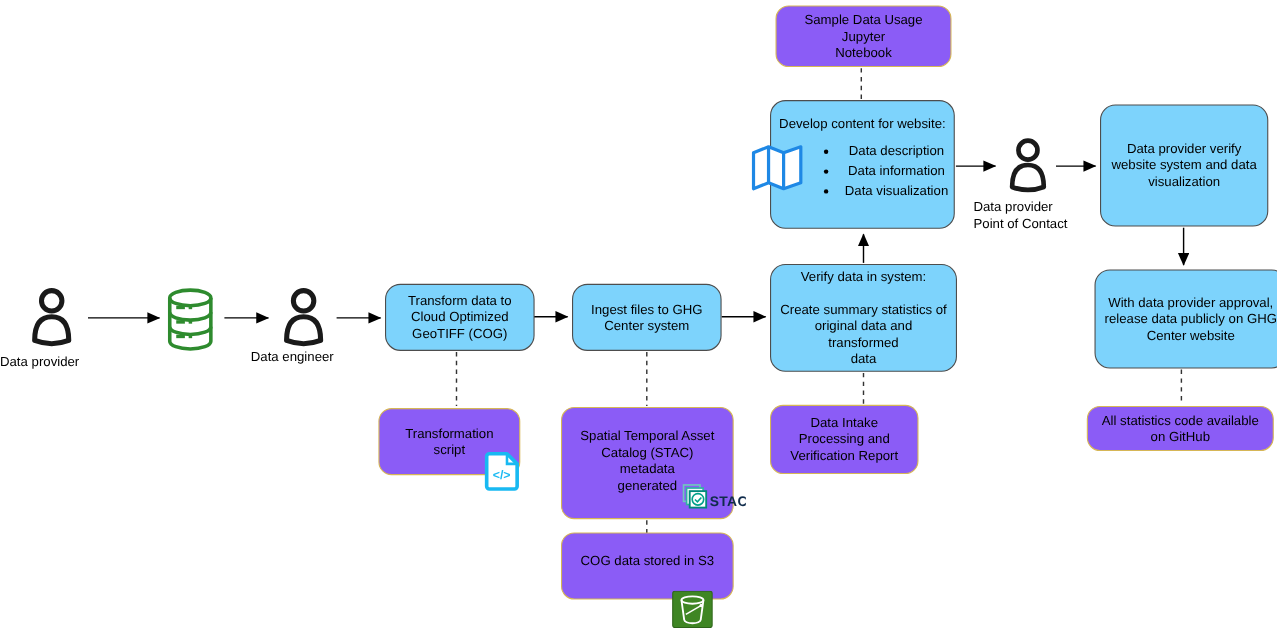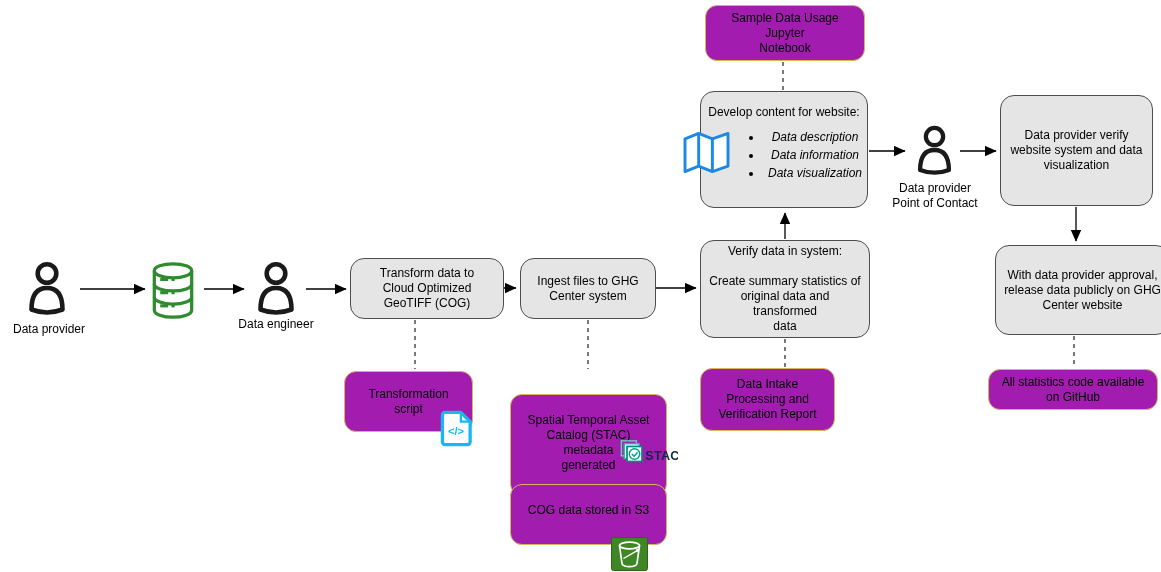--- a/index.html
+++ b/index.html
@@ -1,31 +1,31 @@
 <!DOCTYPE html>
 <html><head>
 <meta charset="utf-8">
 <style>
   html,body{margin:0;padding:0;background:#fff;}
   .canvas{position:relative;width:1161px;height:572px;background:#fff;overflow:hidden;
           font-family:"Liberation Sans",sans-serif;color:#000;}
   .overlay{position:absolute;left:0;top:0;z-index:1;pointer-events:none;}
   .node{position:absolute;box-sizing:border-box;z-index:2;font-size:12px;line-height:1.25;}
-  .process{background:#e5e5e5;border:1px solid #4d4d4d;border-radius:14px;
+  .process{background:#7dd3fc;border:1px solid #4d4d4d;border-radius:14px;
            display:flex;align-items:center;justify-content:center;text-align:center;padding:6px 8px;}
-  .note{background:#a21caf;border:1px solid #D6B656;border-radius:12px;
+  .note{background:#8b5cf6;border:1px solid #D6B656;border-radius:12px;
         display:flex;align-items:center;justify-content:center;text-align:center;padding:6px 10px;}
   .pre{white-space:pre-line;}
-  .caption{position:absolute;z-index:2;font-size:12px;line-height:1.28;text-align:center;white-space:pre-line;}
+  .caption{position:absolute;z-index:2;font-size:12px;line-height:1.28;text-align:left;white-space:pre-line;}
   .icon{position:absolute;z-index:3;display:block;}
   .develop-inner{width:100%;height:100%;padding-top:13px;box-sizing:border-box;}
   .develop-title{text-align:center;font-size:12px;}
   .develop-list{margin:10px 0 0 48px;padding:0 0 0 14px;font-size:12px;}
-  .develop-list li{margin:3px 0;font-style:italic;}
-  .stac-note{align-items:flex-start;padding-top:18px;margin-top:24px;}
+  .develop-list li{margin:3px 0;}
+  .stac-note{align-items:flex-start;padding-top:18px;}
   .cog-note{padding-bottom:14px;}
 </style>
 </head>
 <body>
 
 <div class="canvas">
 
   <svg class="overlay" width="1161" height="572">
     <defs>
       <marker id="ah" markerWidth="10" markerHeight="9" refX="8.5" refY="4" orient="auto">
@@ -75,21 +75,21 @@
         <rect x="22.5" y="44" width="3.2" height="3.2"></rect>
     </g>
   </svg>
 
   <svg class="icon" style="left:251px;top:260px" width="50" height="56" viewBox="0 0 48 56">
     <circle cx="24" cy="13.5" r="9.3" fill="none" stroke="#1a1a1a" stroke-width="4.6"></circle>
     <path d="M8.5,49.5 C8.5,33 15.5,28 24,28 C32.5,28 39.5,33 39.5,49.5 C29,53.5 19,53.5 8.5,49.5 Z" fill="none" stroke="#1a1a1a" stroke-width="4.6" stroke-linejoin="round"></path>
   </svg>
   <div class="caption" style="left:228px;top:317px;width:96px">Data engineer</div>
 
-  <div class="node process pre" style="left:350px;top:258px;width:154px;height:61px">Transform data to
+  <div class="node process pre" style="left:350px;top:258px;width:136px;height:61px">Transform data to
 Cloud Optimized
 GeoTIFF (COG)</div>
 
   <div class="node process pre" style="left:520px;top:258px;width:136px;height:61px">Ingest files to GHG
 Center system</div>
 
   <div class="node process pre" style="left:700px;top:240px;width:170px;height:98px">Verify data in system:
 
 Create summary statistics of
 original data and transformed

